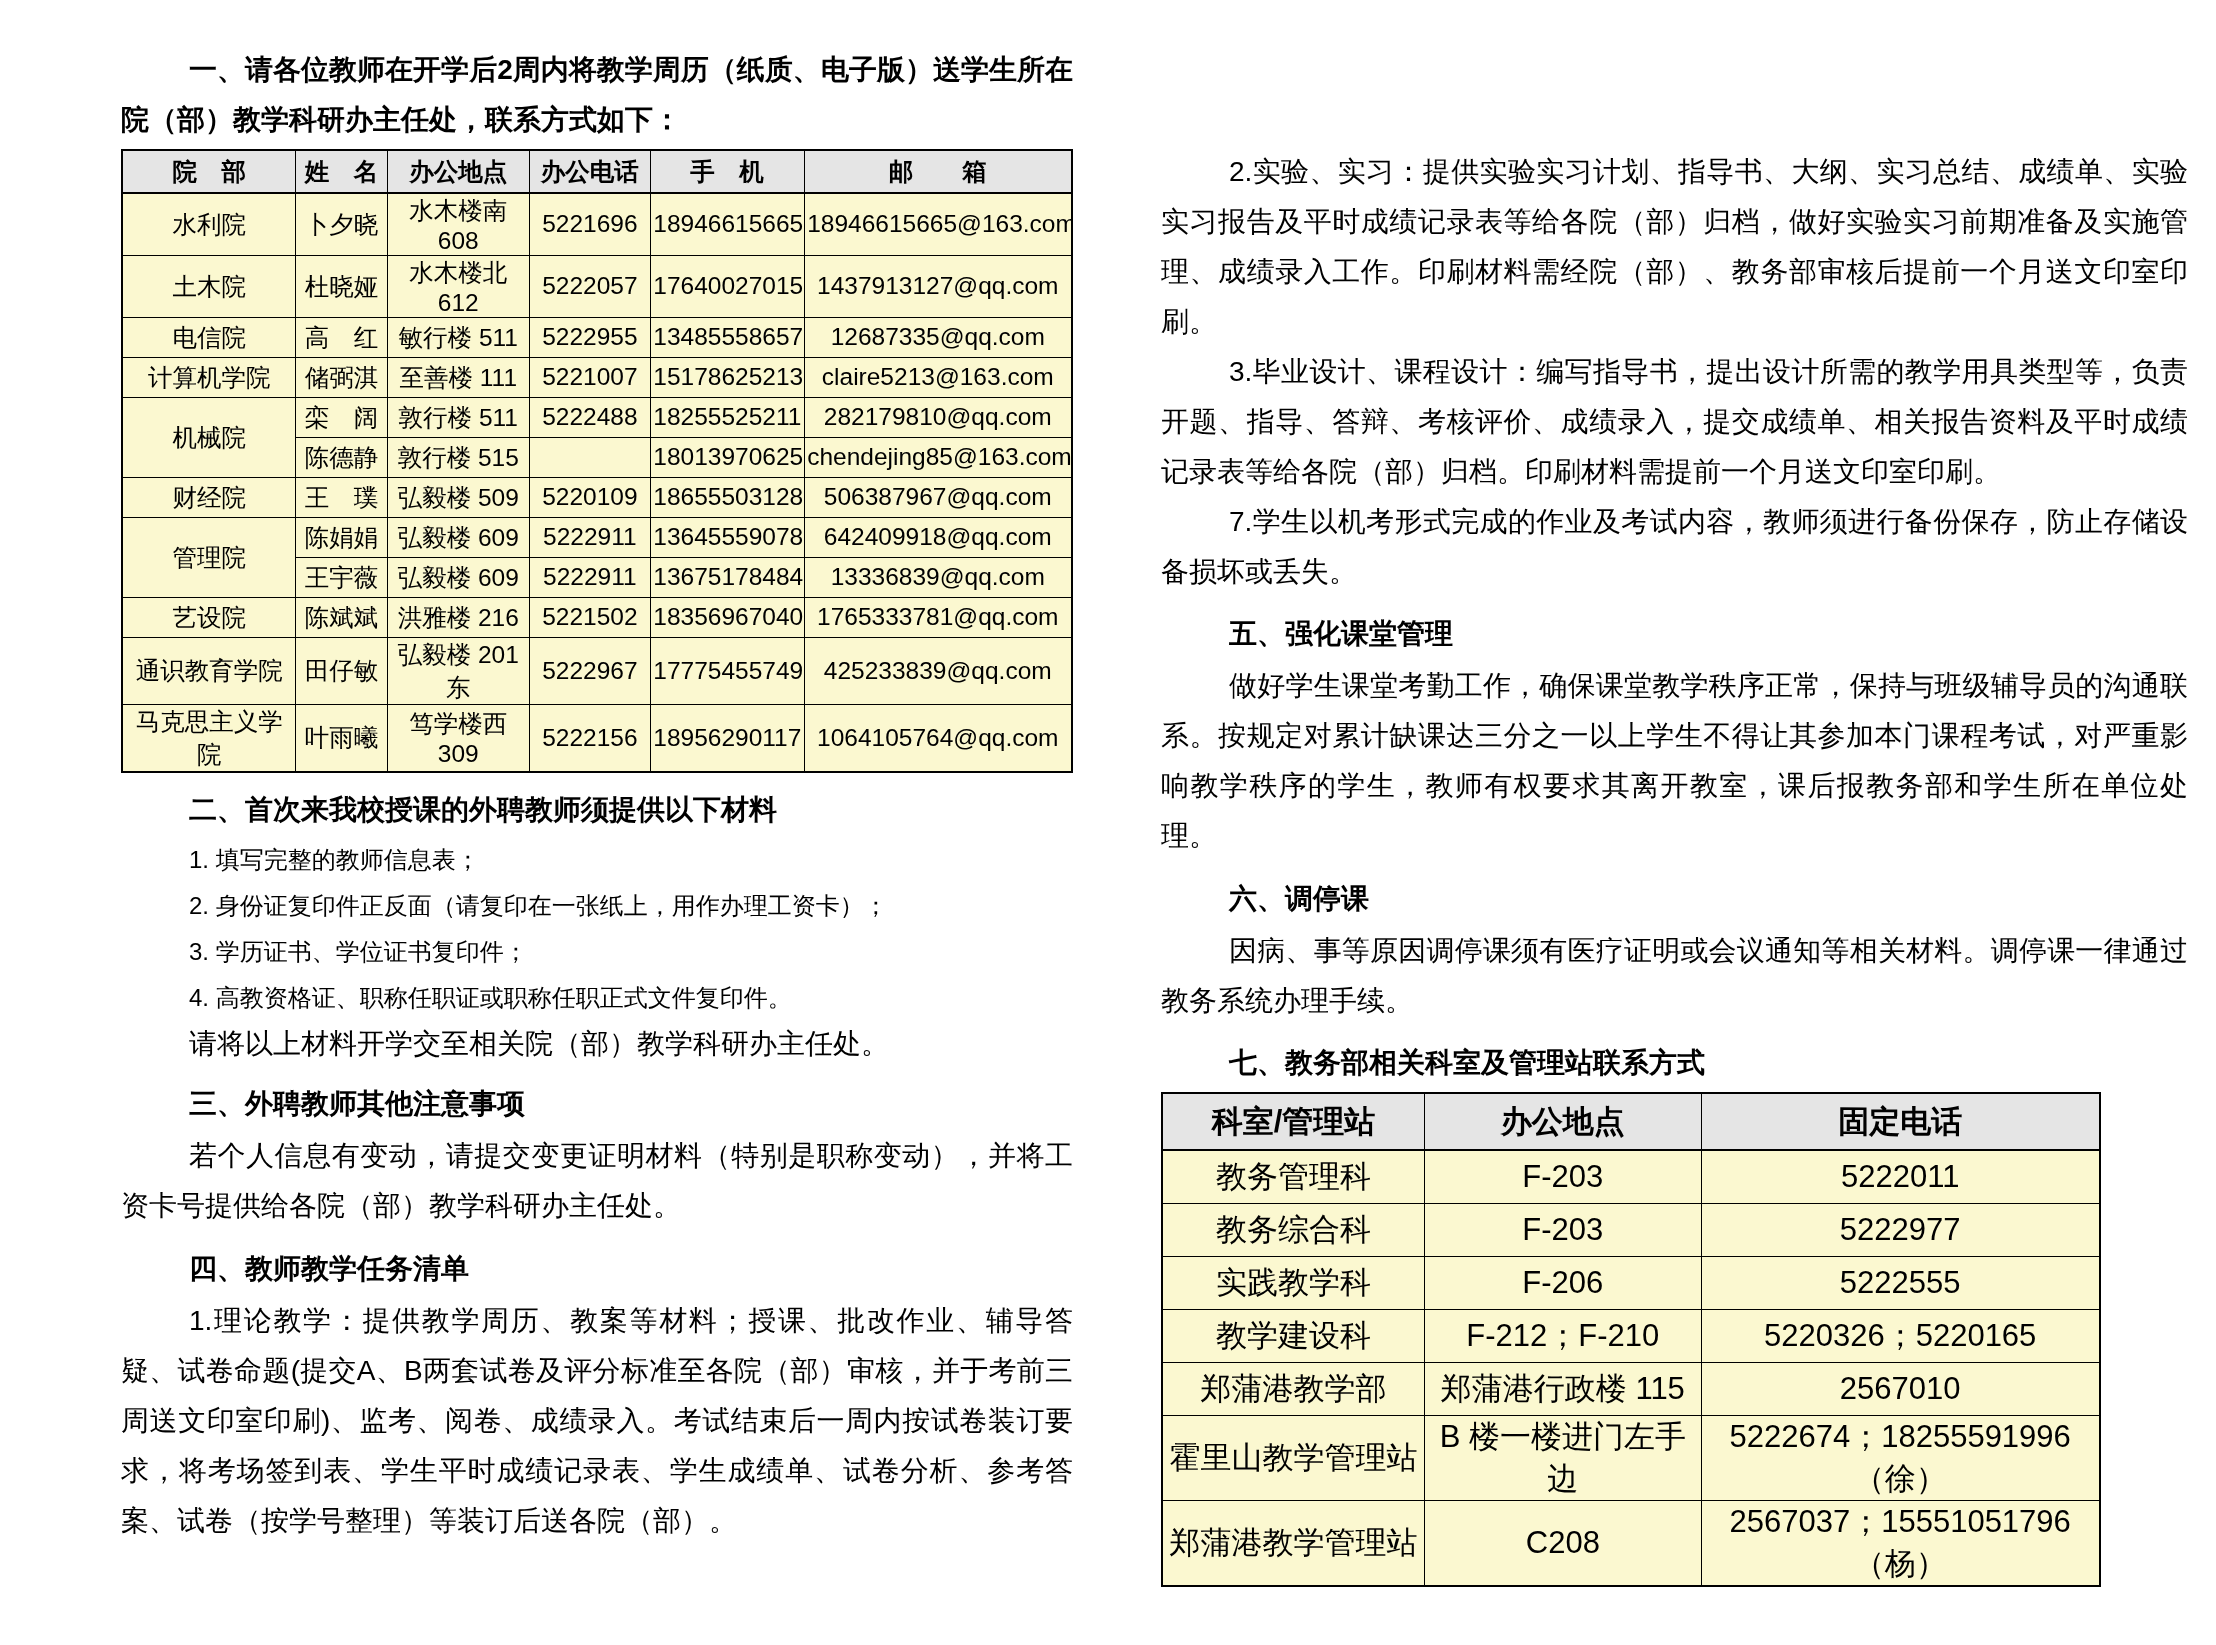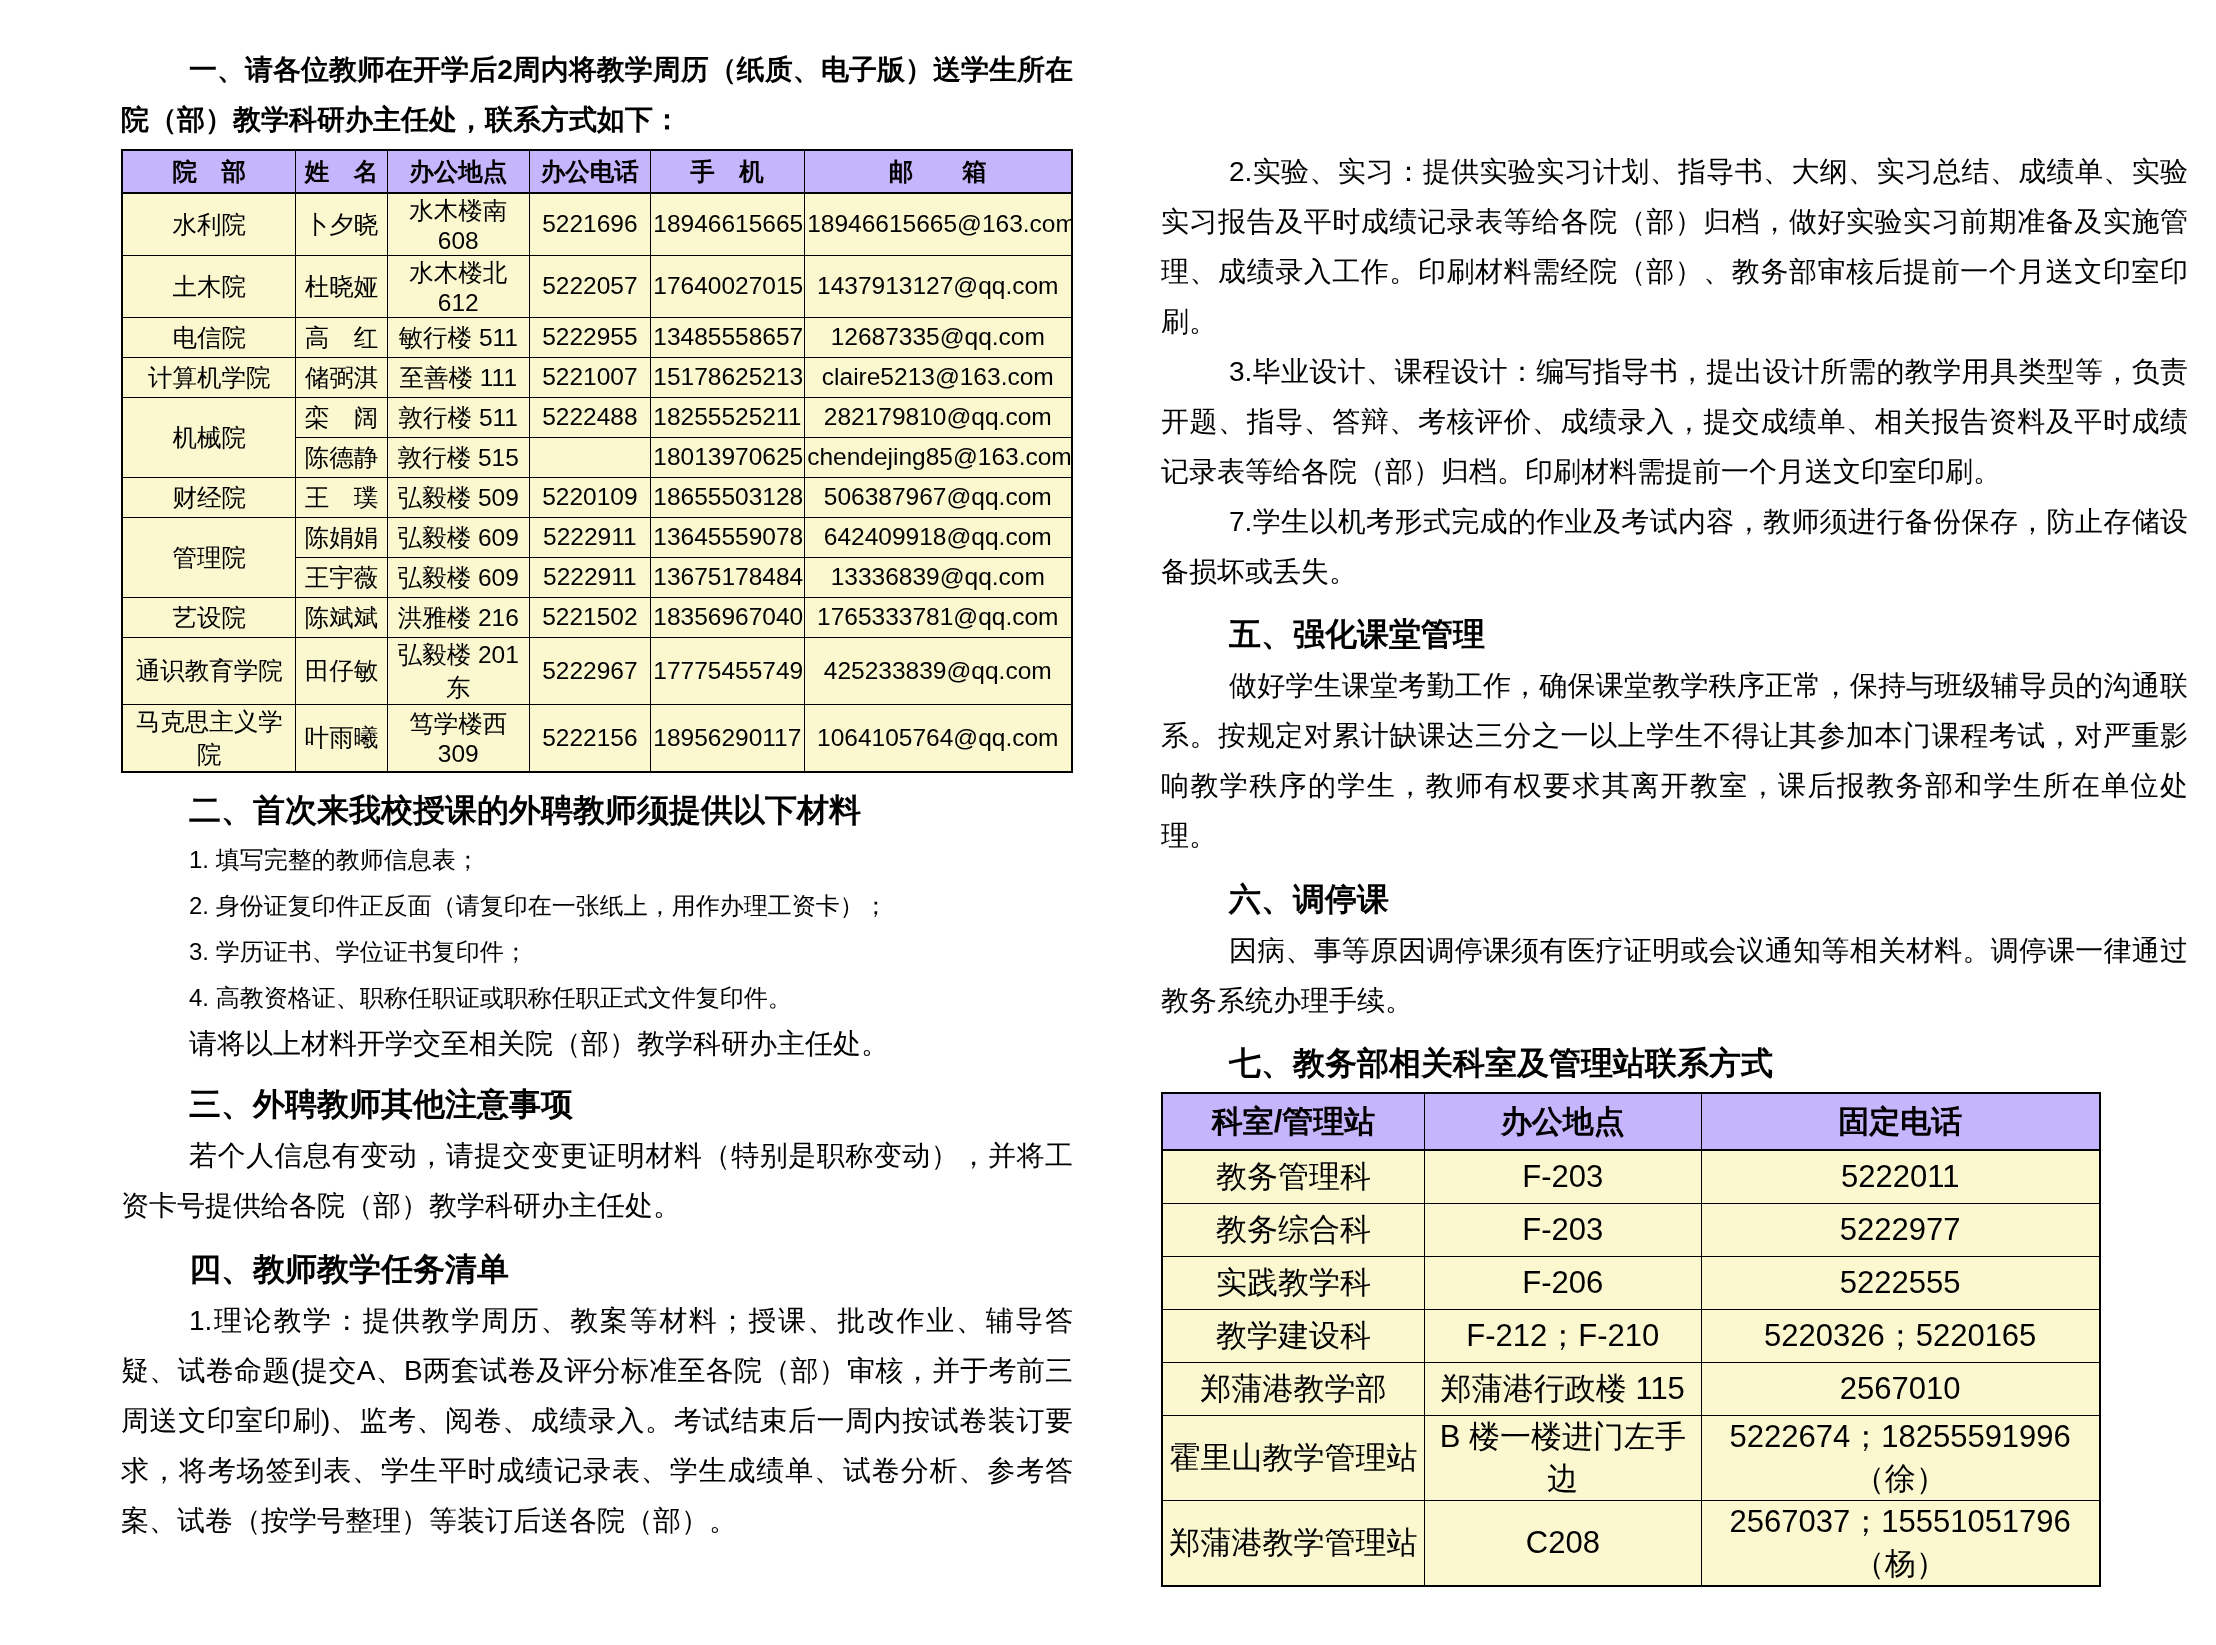--- a/index.html
+++ b/index.html
@@ -13,21 +13,21 @@
   .col-right{left:1161px;width:1027px;}
 
   .doc-title{
     margin:147px 0 0 0;text-align:center;
     font-size:59px;line-height:74px;font-weight:bold;letter-spacing:11.6px;
   }
   p.para{margin:0;font-size:28px;line-height:50px;text-indent:68px;text-align:justify;}
   p.intro{margin-top:45px;font-weight:bold;}
   h2.sec{
     margin:19.3px 0 9px 0;padding-left:68px;
-    font-size:32px;line-height:36px;font-weight:bold;
+    font-size:28px;line-height:36px;font-weight:bold;
   }
   .list{margin:1.3px 0 0 68px;font-size:24px;line-height:46px;}
   .list div{white-space:nowrap;}
   .note-line{margin:0 0 0 68px;font-size:28px;line-height:46px;}
 
   table{border-collapse:collapse;table-layout:fixed;width:100%;
         border:2.6px solid #000;}
   th,td{border:1.9px solid #000;text-align:center;vertical-align:middle;
         overflow:hidden;padding:0 2.6px;}
   th{font-weight:bold;}
@@ -39,21 +39,21 @@
   .t-contacts .c2{width:15.0%;} .t-contacts .c3{width:12.7%;}
   .t-contacts .c4{width:16.2%;} .t-contacts .c5{width:28.2%;}
 
   .t-offices{margin-top:11.6px;width:91.5%;font-size:31px;}
   .t-offices th{height:55px;border-bottom:2.6px solid #000;}
   .t-offices td{height:52px;}
   .t-offices .c0{width:28%;} .t-offices .c1{width:29.5%;} .t-offices .c2{width:42.5%;}
 
   
 </style>
-<style>th{background:#c4b5fd;} td{background:#FBF8D0;}table,th,td{border-color:#000000;} body{color:#000000;}</style></head>
+<style>th{background:#e5e5e5;} td{background:#FBF8D0;}table,th,td{border-color:#000000;} body{color:#000000;}</style></head>
 <body style="background: rgb(255, 255, 255);">
 
 <div class="col col-left">
 
 
   <p class="para intro">一、请各位教师在开学后2周内将教学周历（纸质、电子版）送学生所在院（部）教学科研办主任处，联系方式如下：</p>
 
   <table class="t-contacts">
     <colgroup>
       <col class="c0">

